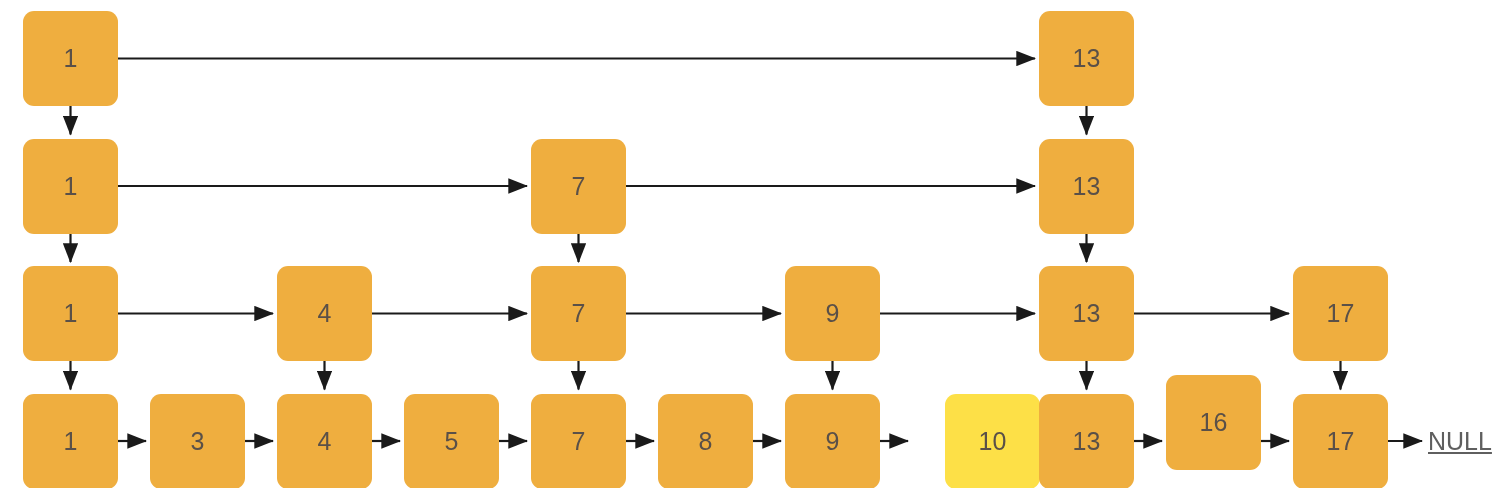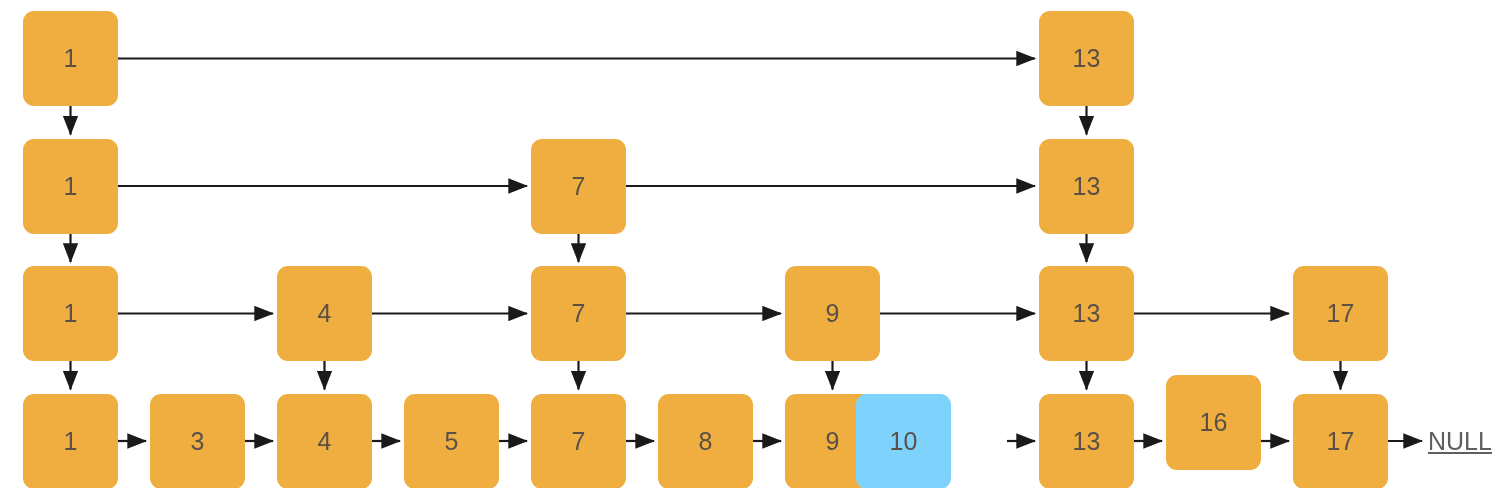--- a/index.html
+++ b/index.html
@@ -143,21 +143,21 @@
       </div>
       <div class="node" style="left: 531px; top: 393.5px; background: rgb(239, 174, 63);">
         <span class="node-label" style="color: rgb(90, 80, 72);">7</span>
       </div>
       <div class="node" style="left: 658px; top: 393.5px; background: rgb(239, 174, 63);">
         <span class="node-label" style="color: rgb(90, 80, 72);">8</span>
       </div>
       <div class="node" style="left: 785px; top: 393.5px; background: rgb(239, 174, 63);">
         <span class="node-label" style="color: rgb(90, 80, 72);">9</span>
       </div>
-      <div class="node" style="left: 856px; top: 393.5px; background: #7dd3fc; text-align: right;">
+      <div class="node" style="left: 945px; top: 393.5px; background: #fde047; text-align: right;">
         <span class="node-label" style="color: rgb(90, 80, 72);">10</span>
       </div>
       <div class="node" style="left: 1039px; top: 393.5px; background: rgb(239, 174, 63);">
         <span class="node-label" style="color: rgb(90, 80, 72);">13</span>
       </div>
       <div class="node" style="left: 1166px; top: 375px; background: rgb(239, 174, 63);">
         <span class="node-label" style="color: rgb(90, 80, 72);">16</span>
       </div>
       <div class="node" style="left: 1293px; top: 393.5px; background: rgb(239, 174, 63);">
         <span class="node-label" style="color: rgb(90, 80, 72);">17</span>

